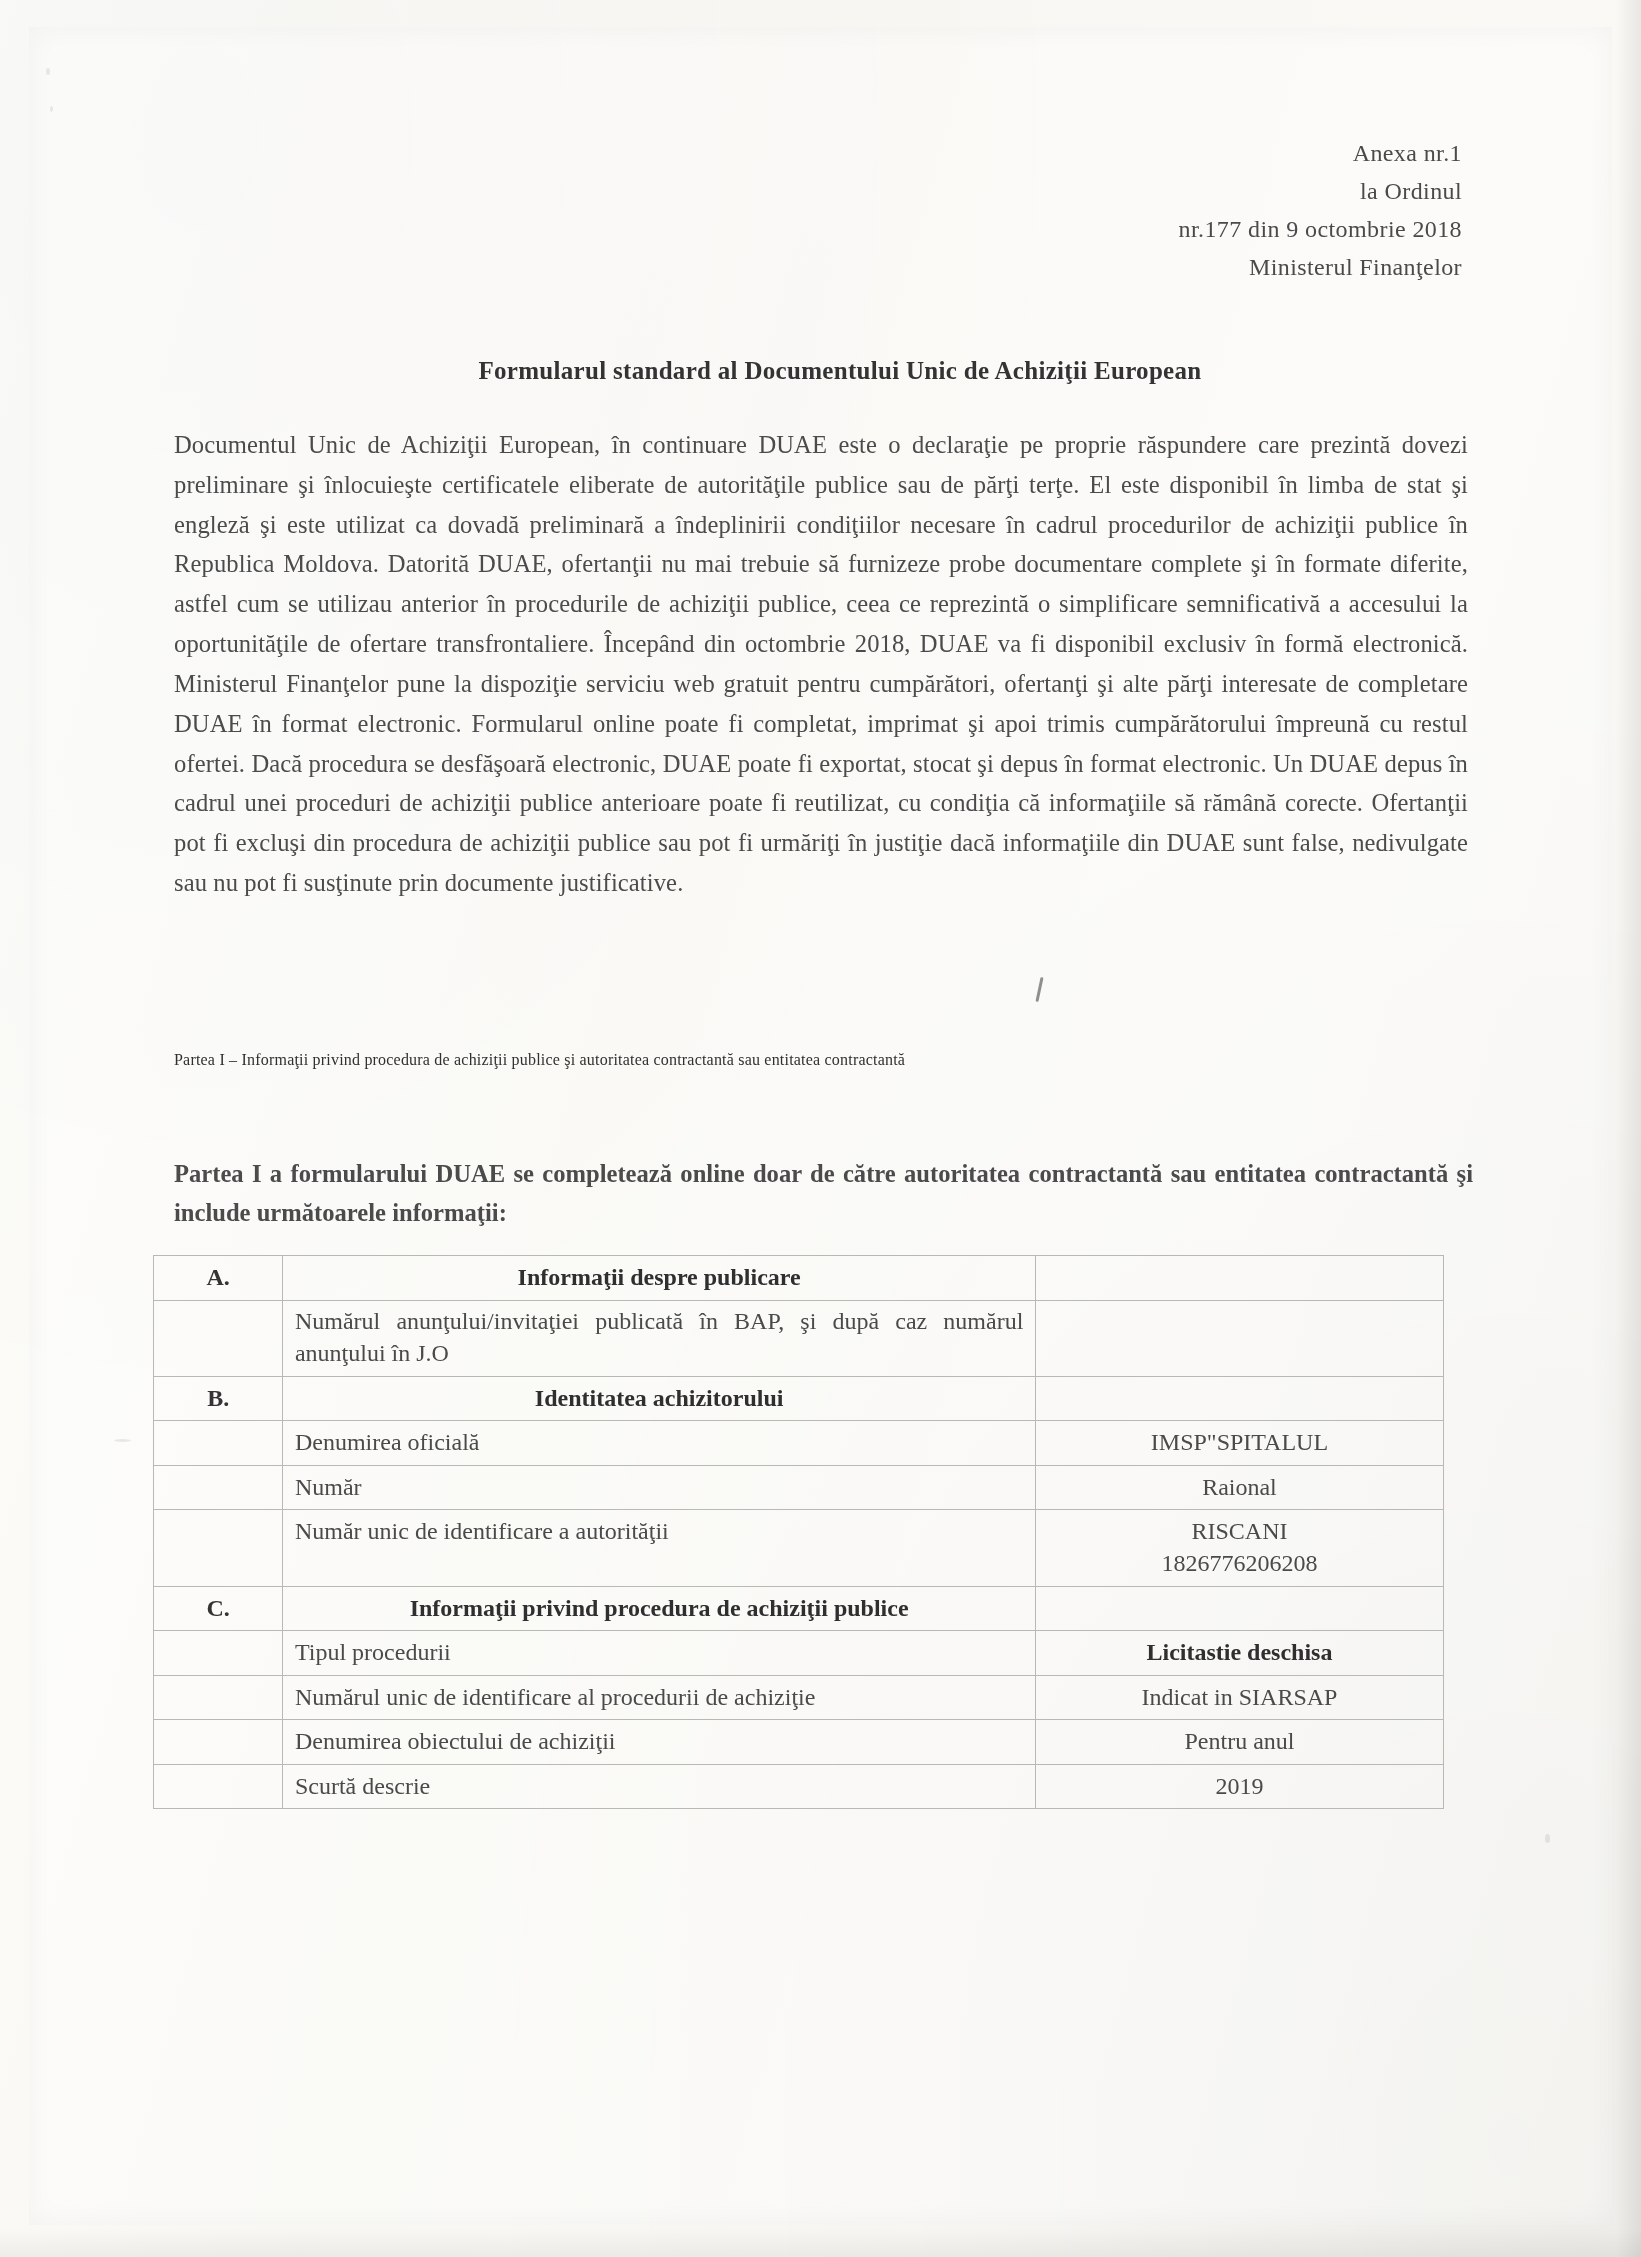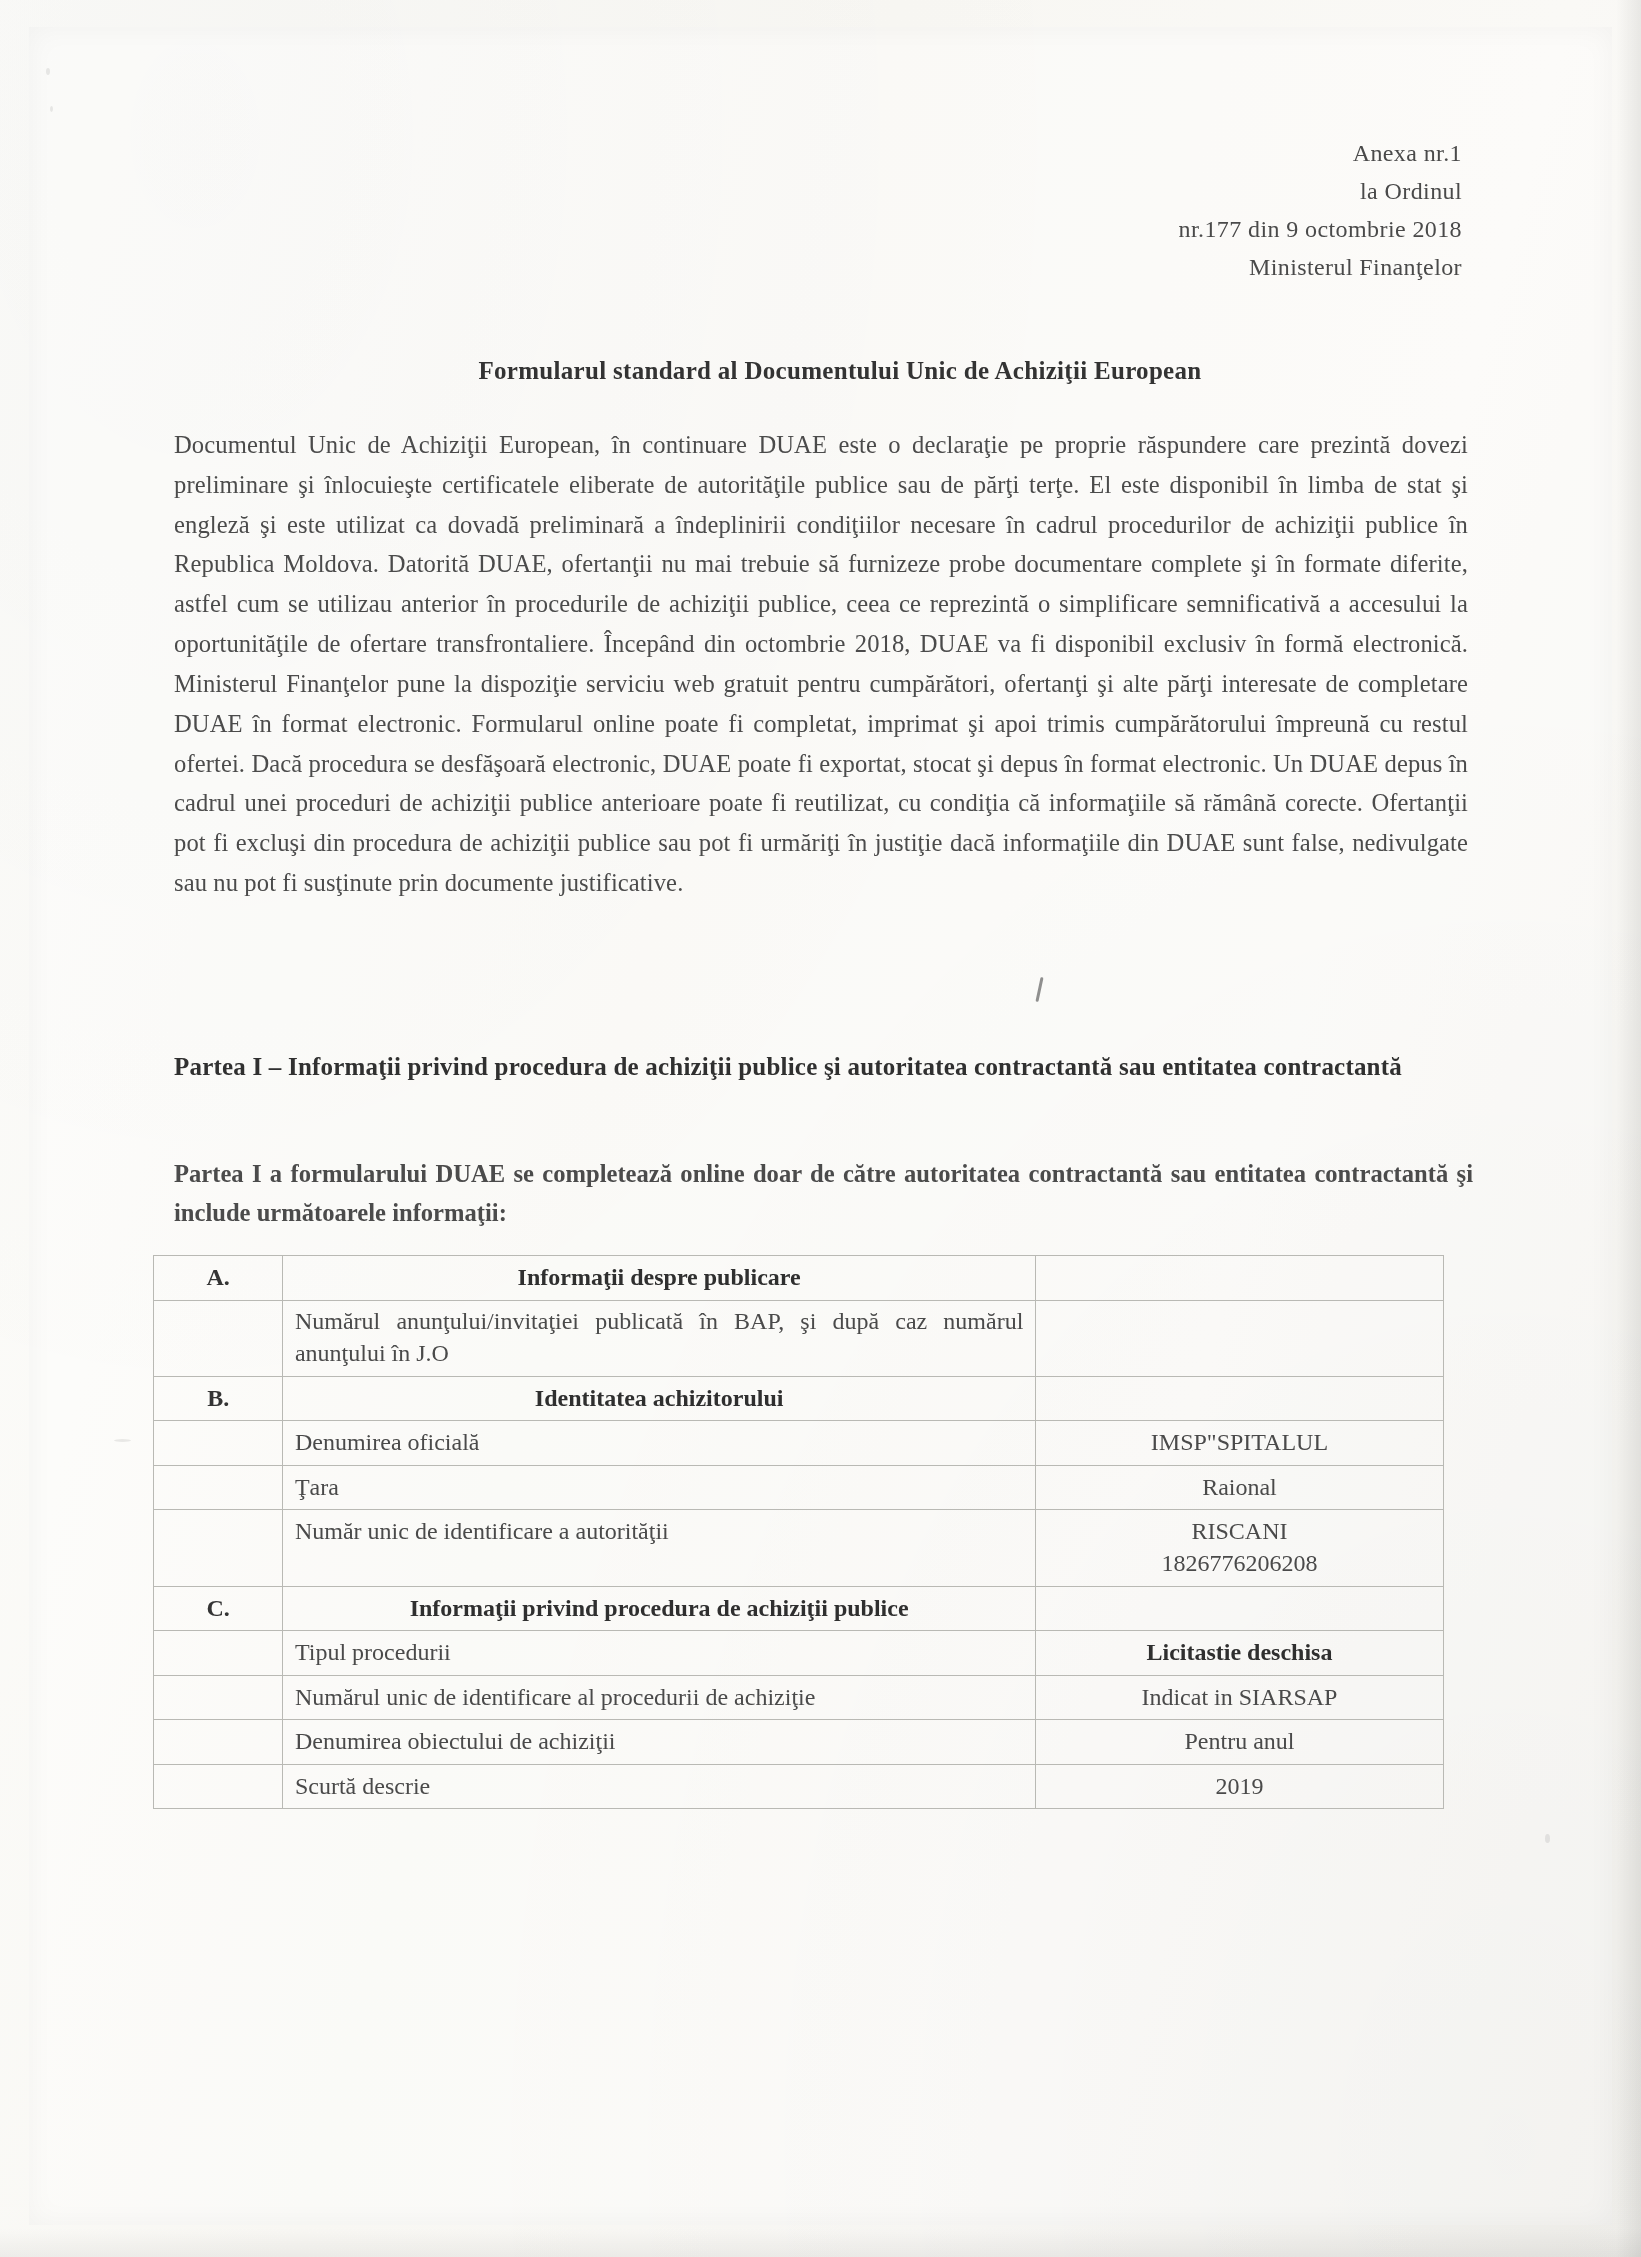--- a/index.html
+++ b/index.html
@@ -83,22 +83,22 @@
     color: #4b4b4b;
     letter-spacing: 0.1px;
   }
 
   
   .part-heading {
     position: absolute;
     top: 1048px;
     left: 174px;
     width: 1299px;
-    font-size: 25px;
-    font-weight: bold;
+    font-size: 16px;
+    font-weight: normal;
     color: #303030;
     line-height: 1.5;
     text-align: justify;
     letter-spacing: 0.2px;
   }
 
   .part-intro {
     position: absolute;
     top: 1154px;
     left: 174px;
@@ -213,21 +213,21 @@
         </tr>
 
         <tr>
           <td class="col-letter"></td>
           <td class="col-label">Denumirea oficială</td>
           <td class="col-value nowrap-val">IMSP"SPITALUL</td>
         </tr>
 
         <tr>
           <td class="col-letter"></td>
-          <td class="col-label">Ţara</td>
+          <td class="col-label">Număr</td>
           <td class="col-value">Raional</td>
         </tr>
 
         <tr>
           <td class="col-letter"></td>
           <td class="col-label">Număr unic de identificare a autorităţii</td>
           <td class="col-value" style="white-space: pre-line;">RISCANI
 1826776206208</td>
         </tr>
 

